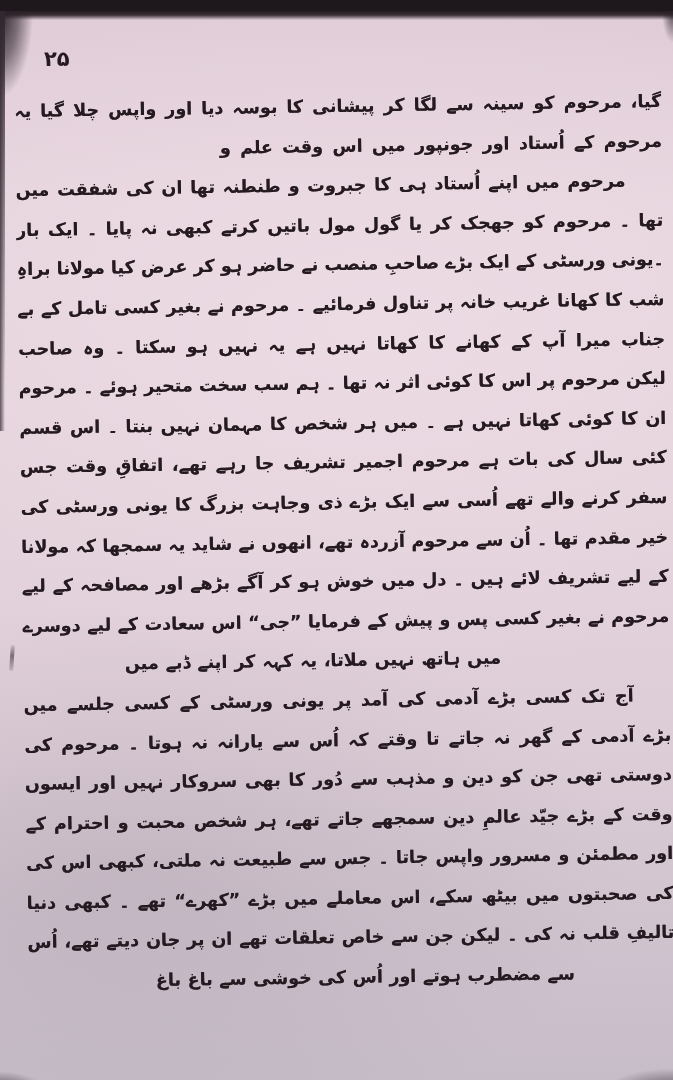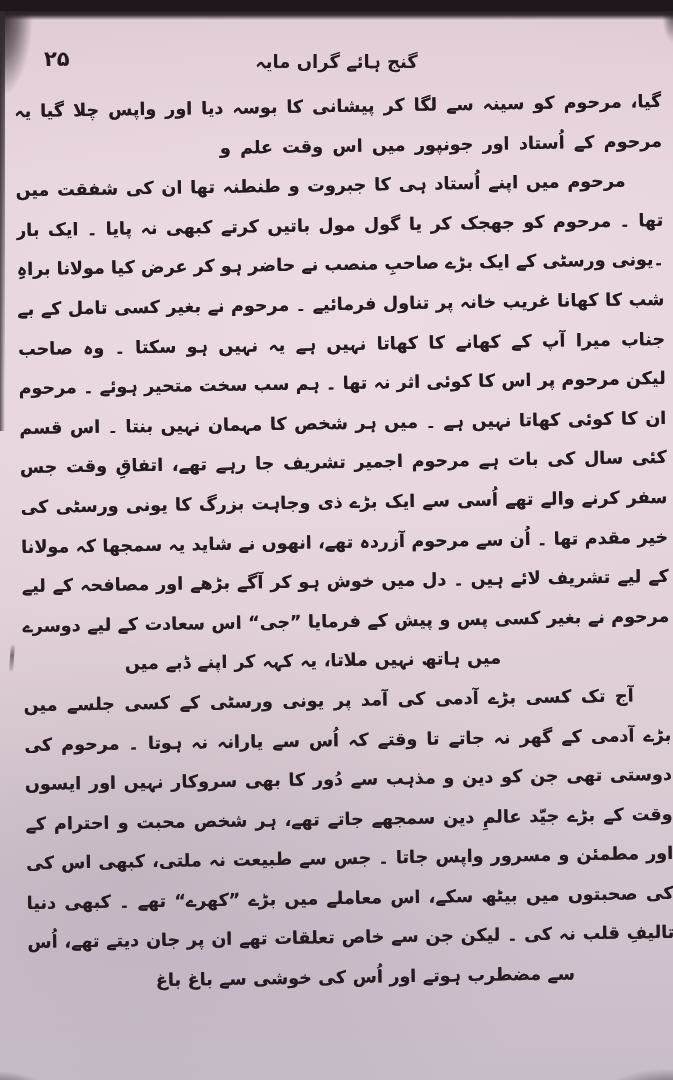--- a/index.html
+++ b/index.html
@@ -64,21 +64,20 @@
 
   <div class="edge-top"></div>
   <div class="corner-tl"></div>
   <div class="edge-left"></div>
   <div class="corner-bl"></div>
   <div class="corner-br"></div>
   <div class="edge-right-top"></div>
   <div class="fold-mark"></div>
 
   <div class="pageno">۲۵</div>
-  <div class="running-header">گنج ہائے گراں مایہ</div>
 
   <div class="text-block">
     <div class="line">گیا، مرحوم کو سینہ سے لگا کر پیشانی کا بوسہ دیا اور واپس چلا گیا یہ مولانا ہدایت اللہ خاں جونپوری</div>
     <div class="line end-l2">مرحوم کے اُستاد اور جونپور میں اس وقت علم و فضل کے چشم و چراغ تھے ۔</div>
     <div class="line indent">مرحوم میں اپنے اُستاد ہی کا جبروت و طنطنہ تھا ان کی شفقت میں بھی جبروت کارفرما</div>
     <div class="line">تھا ۔ مرحوم کو جھجک کر یا گول مول باتیں کرتے کبھی نہ پایا ۔ ایک بار خدمت میں حاضر تھا —</div>
     <div class="line">۔یونی ورسٹی کے ایک بڑے صاحبِ منصب نے حاضر ہو کر عرض کیا مولانا براہِ نوازش آج</div>
     <div class="line">شب کا کھانا غریب خانہ پر تناول فرمائیے ۔ مرحوم نے بغیر کسی تامل کے بے لاگ کہا ۔ نہیں</div>
     <div class="line">جناب میرا آپ کے کھانے کا کھاتا نہیں ہے یہ نہیں ہو سکتا ۔ وہ صاحب مایوس و خفیف ہوئے</div>
     <div class="line">لیکن مرحوم پر اس کا کوئی اثر نہ تھا ۔ ہم سب سخت متحیر ہوئے ۔ مرحوم نے فرمایا، جی ہاں میرا</div>

